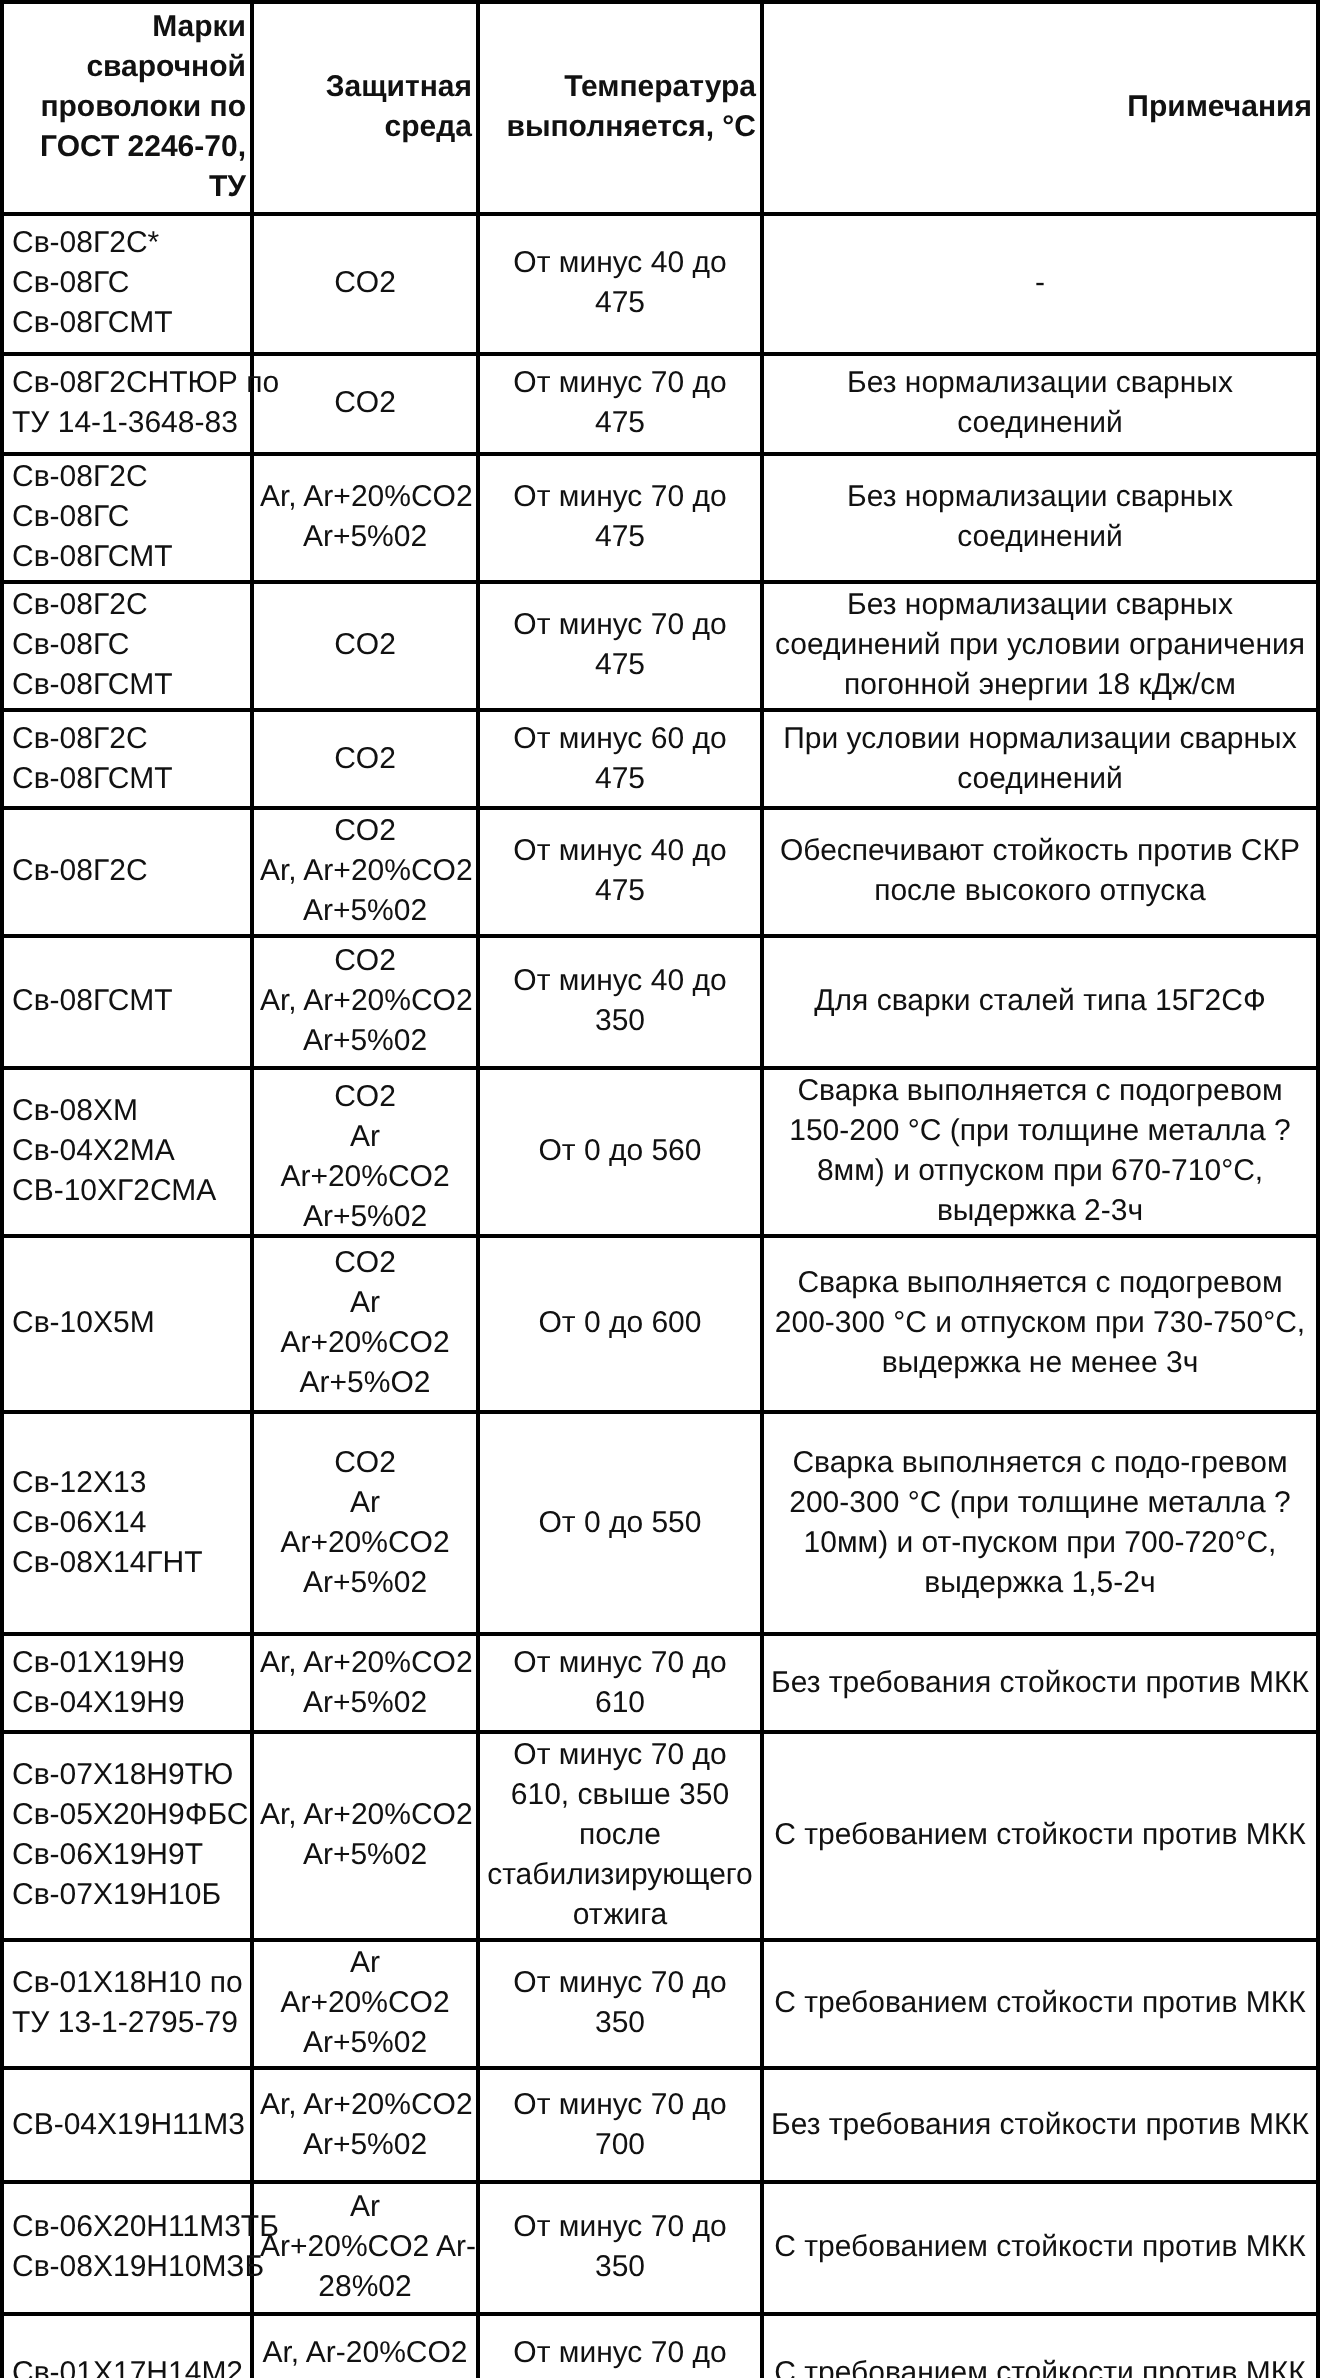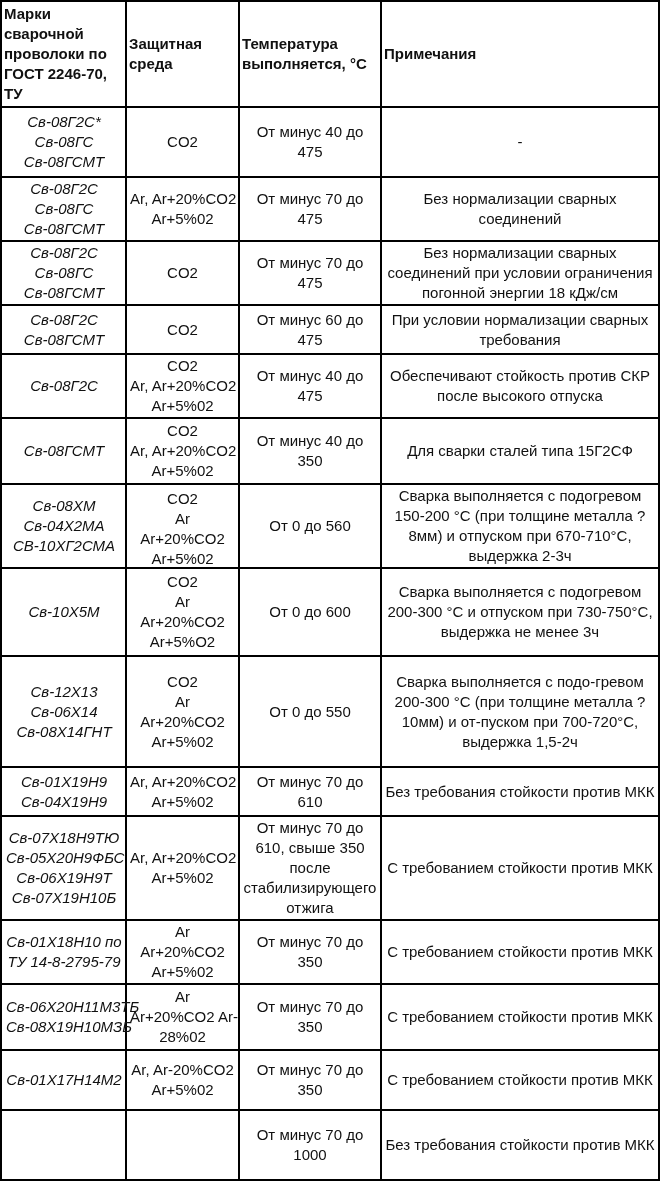--- a/index.html
+++ b/index.html
@@ -28,29 +28,28 @@
     border: 2px solid #000000;
     font-size: 15px;
     line-height: 20px;
     vertical-align: middle;
     padding: 1px 3px;
     overflow: visible;
     word-wrap: break-word;
   }
   th {
     font-weight: bold;
+    text-align: right;
+    padding: 2px 2px;
+  }
+  thead tr { height: 63px; }
+
+  td.marks {
     text-align: left;
-    padding: 2px 2px;
-  }
-  thead tr { height: 63px; }
-
-  td.marks {
-    text-align: center;
     padding-left: 4px;
-    font-style: italic;
   }
   td.medium, td.temp, td.note {
     text-align: center;
   }
 
   .line { white-space: nowrap; }
 
   
   .row-1  { height: 70px; }
   .row-2  { height: 50px; }
@@ -106,20 +105,33 @@
           <div class="line">Св-08ГСМТ</div>
         </td>
         <td class="medium">
           <div class="lines">
             <div class="line">CO2</div>
           </div>
         </td>
         <td class="temp">От минус 40 до 475</td>
         <td class="note">-</td>
       </tr>
+      <tr class="row row-2">
+        <td class="marks">
+          <div class="line">Св-08Г2СНТЮР по</div>
+          <div class="line">ТУ 14-1-3648-83</div>
+        </td>
+        <td class="medium">
+          <div class="lines">
+            <div class="line">CO2</div>
+          </div>
+        </td>
+        <td class="temp">От минус 70 до 475</td>
+        <td class="note">Без нормализации сварных соединений</td>
+      </tr>
       <tr class="row row-3">
         <td class="marks">
           <div class="line">Св-08Г2С</div>
           <div class="line">Св-08ГС</div>
           <div class="line">Св-08ГСМТ</div>
         </td>
         <td class="medium">
           <div class="lines">
             <div class="line">Ar, Ar+20%CO2</div>
             <div class="line">Ar+5%02</div>
@@ -146,21 +158,21 @@
         <td class="marks">
           <div class="line">Св-08Г2С</div>
           <div class="line">Св-08ГСМТ</div>
         </td>
         <td class="medium">
           <div class="lines">
             <div class="line">CO2</div>
           </div>
         </td>
         <td class="temp">От минус 60 до 475</td>
-        <td class="note">При условии нормализации сварных требования</td>
+        <td class="note">При условии нормализации сварных соединений</td>
       </tr>
       <tr class="row row-6">
         <td class="marks">
           <div class="line">Св-08Г2С</div>
         </td>
         <td class="medium">
           <div class="lines">
             <div class="line">CO2</div>
             <div class="line">Ar, Ar+20%CO2</div>
             <div class="line">Ar+5%02</div>
@@ -258,31 +270,44 @@
             <div class="line">Ar, Ar+20%CO2</div>
             <div class="line">Ar+5%02</div>
           </div>
         </td>
         <td class="temp">От минус 70 до 610, свыше 350 после стабилизирующего отжига</td>
         <td class="note">С требованием стойкости против МКК</td>
       </tr>
       <tr class="row row-13">
         <td class="marks">
           <div class="line">Св-01Х18Н10 по</div>
-          <div class="line">ТУ 14-8-2795-79</div>
+          <div class="line">ТУ 13-1-2795-79</div>
         </td>
         <td class="medium">
           <div class="lines">
             <div class="line">Ar</div>
             <div class="line">Ar+20%CO2</div>
             <div class="line">Ar+5%02</div>
           </div>
         </td>
         <td class="temp">От минус 70 до 350</td>
         <td class="note">С требованием стойкости против МКК</td>
+      </tr>
+      <tr class="row row-14">
+        <td class="marks">
+          <div class="line">СВ-04Х19Н11М3</div>
+        </td>
+        <td class="medium">
+          <div class="lines">
+            <div class="line">Ar, Ar+20%CO2</div>
+            <div class="line">Ar+5%02</div>
+          </div>
+        </td>
+        <td class="temp">От минус 70 до 700</td>
+        <td class="note">Без требования стойкости против МКК</td>
       </tr>
       <tr class="row row-15">
         <td class="marks">
           <div class="line">Св-06Х20Н11М3ТБ</div>
           <div class="line">Св-08Х19Н10МЗБ</div>
         </td>
         <td class="medium">
           <div class="lines">
             <div class="line">Ar</div>
             <div class="line">Ar+20%CO2 Ar-</div>

